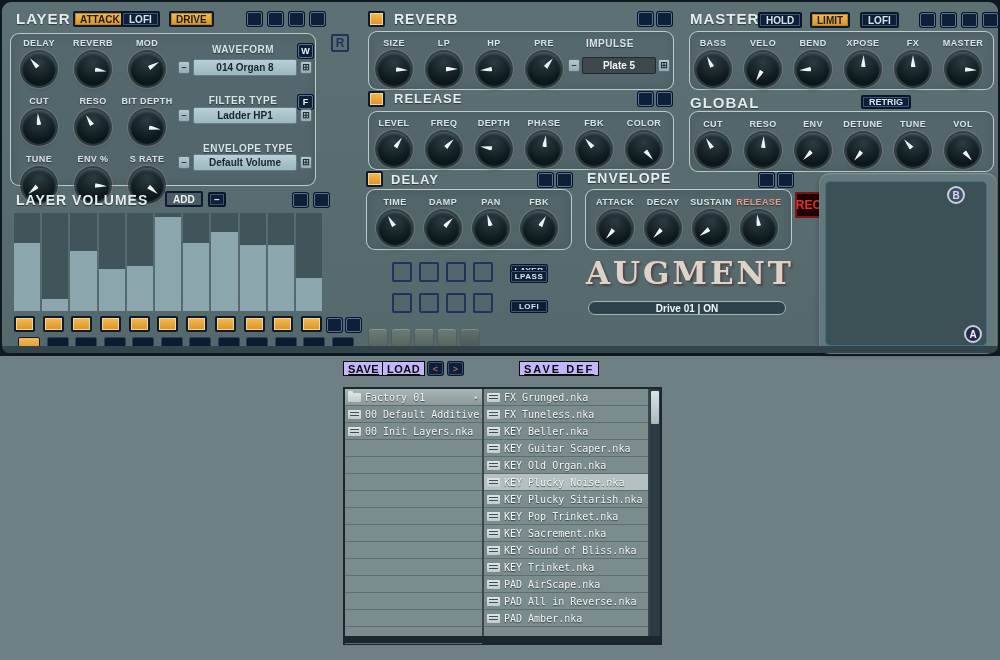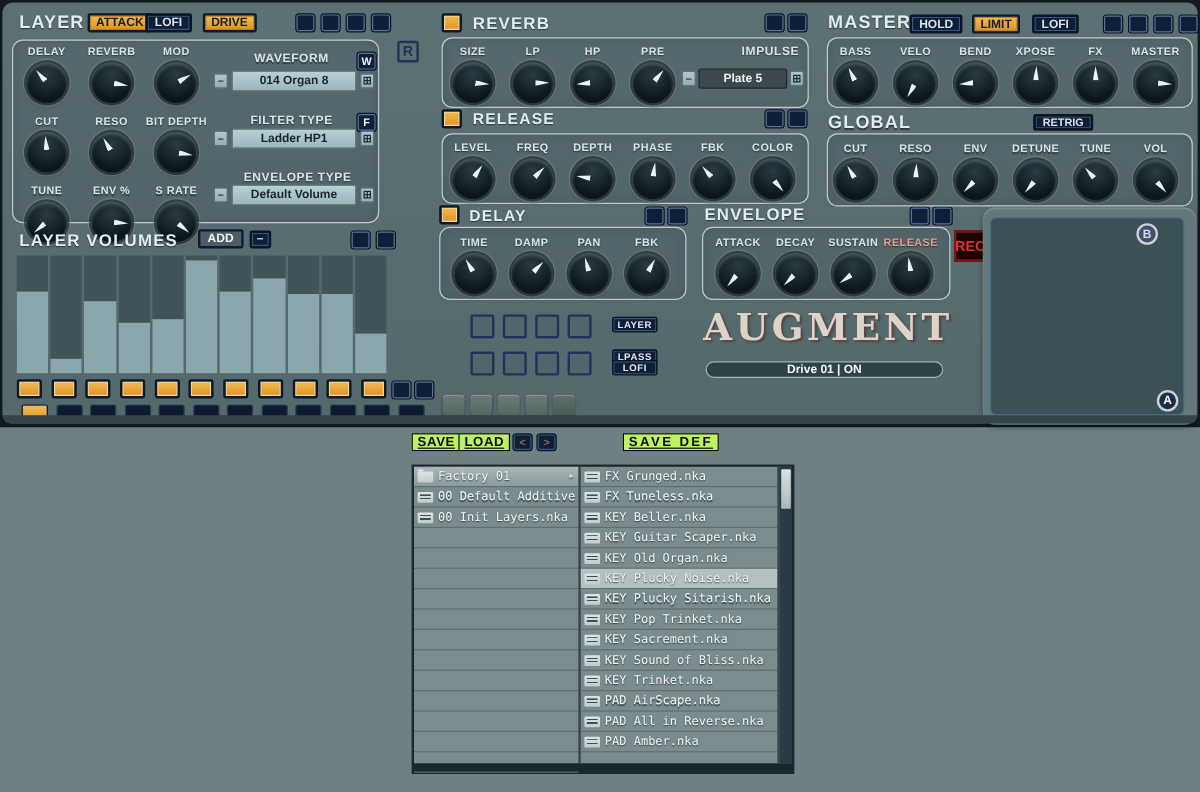--- a/index.html
+++ b/index.html
@@ -95,21 +95,21 @@
   
   .xy-outer{position:absolute;width:178px;height:181px;background:#64777b;border-radius:10px;
     box-shadow:inset 0 1px 2px rgba(220,235,238,.3),0 2px 4px rgba(10,20,24,.3)}
   .xy-inner{position:absolute;width:162px;height:165px;background:#3b5156;border:1px solid #3f7087;border-radius:5px}
   .xy-node{position:absolute;width:18px;height:18px;border-radius:50%;border:2px solid #c9d2d6;
     display:flex;align-items:center;justify-content:center;font-size:10px;font-weight:bold}
   .xy-b{background:#454f6b;color:#d4dbe4}
   .xy-a{background:#222b4b;color:#f2f5f8}
 
   
-  .btn-white{position:absolute;height:15px;padding:0 4px;background:#bef264;border:1px solid #0c0c0c;
+  .btn-white{position:absolute;height:15px;padding:0 4px;background:#c4b5fd;border:1px solid #0c0c0c;
     color:#0a0a0a;font-size:11px;font-weight:bold;display:flex;align-items:center;justify-content:center;
     text-decoration:underline;letter-spacing:.5px}
   .nav-btn{position:absolute;width:15px;height:13px;background:#0e1f38;border:1px solid #3c5478;
     box-shadow:0 0 0 1px #0a1526;border-radius:2px;color:#a8625a;font-size:9px;font-weight:bold;
     display:flex;align-items:center;justify-content:center}
   .list-panel{position:absolute;left:343px;top:387px;width:319px;height:258px;background:#7b8c8e;
     border:2px solid #1a272f;border-bottom:9px solid #1a272f;display:flex}
   .col-left{width:137px}
   .col-right{width:166px;border-left:2px solid #39474b}
   .col-scroll{width:12px;background:#2b3b45;border-left:2px solid #39474b;position:relative}
@@ -371,21 +371,21 @@
       <div class="knob-cell" style="--angle: 40deg;">
         <div class="knob-label">PRE</div>
         <div class="knob">
           <div class="ticks"></div>
           <div class="needle-rot">
             <div class="needle"></div>
           </div>
         </div>
       </div>
     </div>
-  <div class="sel-label" style="left:600px;top:36px;width:80px">IMPULSE</div>
+  <div class="sel-label" style="left:568px;top:36px;width:80px">IMPULSE</div>
   <div class="sq-icon" style="left:566px;top:57px">–</div>
   <div class="field darkfield" style="left:580px;top:55px;width:74px;height:17px">Plate 5</div>
   <div class="sq-icon" style="left:656px;top:57px">⊞</div>
 
   <div class="led" style="left:366px;top:89px"></div>
   <div class="sec-title" style="left:392px;top:89px;font-size:13px">RELEASE</div>
   <div class="mini-row" style="left:636px;top:90px;gap:4px">
 
   <div class="mini"></div>
       <div class="mini"></div>
@@ -684,21 +684,21 @@
       <div class="ghost"></div>
     </div>
   <div class="ghost-row" style="left:390px;top:291px">
 
   <div class="ghost"></div>
       <div class="ghost"></div>
       <div class="ghost"></div>
       <div class="ghost"></div>
     </div>
   <div class="mode-btn" style="left:508px;top:262px">LAYER</div>
-  <div class="mode-btn" style="left:508px;top:289px">LPASS</div>
+  <div class="mode-btn" style="left:508px;top:268px">LPASS</div>
   <div class="mode-btn" style="left:508px;top:298px">LOFI</div>
   <div class="logo" style="left:584px;top:253px;width:204px">AUGMENT</div>
   <div class="display" style="left:586px;top:299px;width:198px">Drive 01 | ON</div>
 
   <div class="tabs" style="left:367px;top:327px">
 
   <div class="tab"></div>
       <div class="tab"></div>
       <div class="tab"></div>
       <div class="tab"></div>

